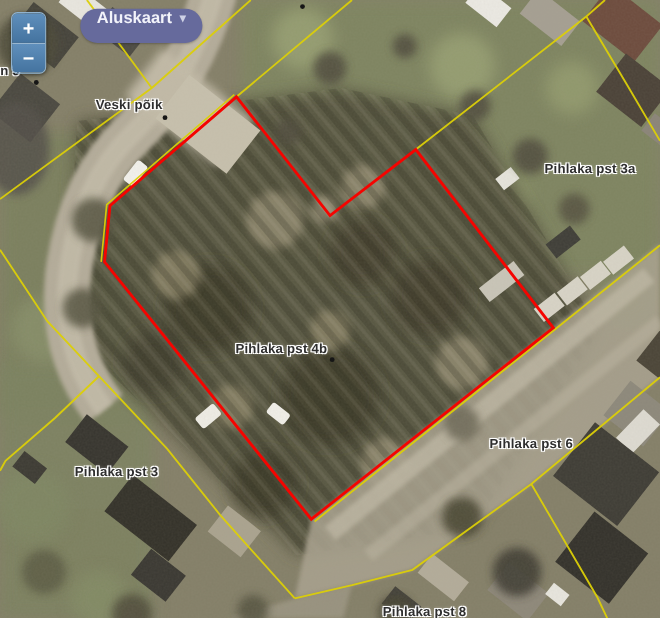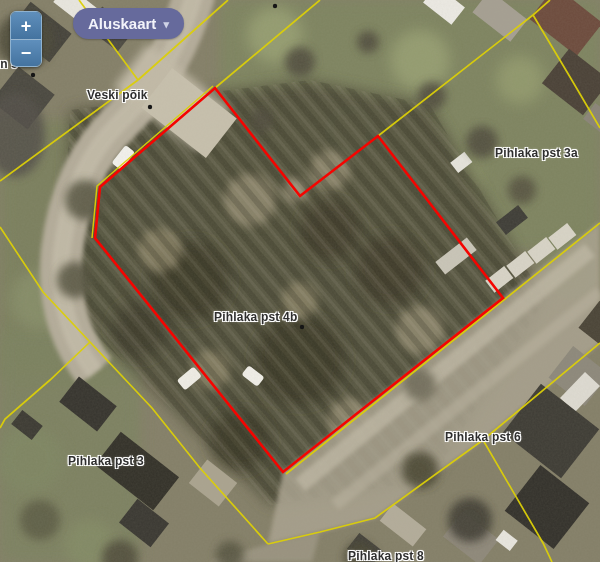--- a/index.html
+++ b/index.html
@@ -26,21 +26,21 @@
     display:block;width:30px;height:27px;padding:0;border:none;cursor:pointer;
     background:linear-gradient(#5f8fbc,#44739f);
     color:#fff;font:bold 18px/26px "Liberation Sans",sans-serif;text-align:center;
   }
   .zbtn + .zbtn{border-top:1px solid rgba(222,236,246,.55);}
   .basemap{
     position:absolute;left:73px;top:8px;height:31px;padding:0 15px;
     border:none;border-radius:16px;cursor:pointer;
     background:#666a9c;color:#f2f3fa;
     font:600 15px "Liberation Sans",sans-serif;
-    display:flex;align-items:center;gap:7px;
+    display:flex;align-items:flex-start;gap:7px;
     box-shadow:0 1px 2px rgba(0,0,0,.25);
   }
   .basemap .caret{font-size:11px;color:#cfd2e6;margin-top:2px;}
 </style>
 </head>
 <body>
 
 <div id="stage">
   <svg width="600" height="562" viewBox="0 0 600 562">
     <defs>
@@ -212,22 +212,22 @@
       <circle cx="150" cy="107" r="2.2"></circle>
       <circle cx="33" cy="75" r="2.2"></circle>
       <circle cx="302" cy="327" r="2.2"></circle>
     </g>
   </svg>
 
   <div class="map-label" style="left:-18px;top:57px">ki tn 9</div>
   <div class="map-label" style="left:87px;top:88px">Veski põik</div>
   <div class="map-label" style="left:495px;top:146px">Pihlaka pst 3a</div>
   <div class="map-label" style="left:214px;top:310px">Pihlaka pst 4b</div>
-  <div class="map-label" style="left:68px;top:454px">Pihlaka pst 3</div>
-  <div class="map-label" style="left:445px;top:430px">Pihlaka pst 6</div>
+  <div class="map-label" style="left:68px;top:422px">Pihlaka pst 3</div>
+  <div class="map-label" style="left:445px;top:396px">Pihlaka pst 6</div>
   <div class="map-label" style="left:348px;top:549px">Pihlaka pst 8</div>
 
   <div class="zoom-ctl">
     <button class="zbtn">+</button>
     <button class="zbtn">−</button>
   </div>
 
   <button class="basemap">
     <span>Aluskaart</span>
     <span class="caret">▾</span>

